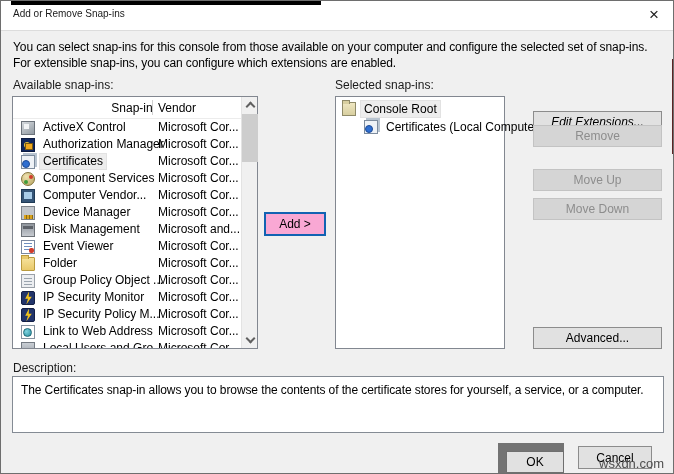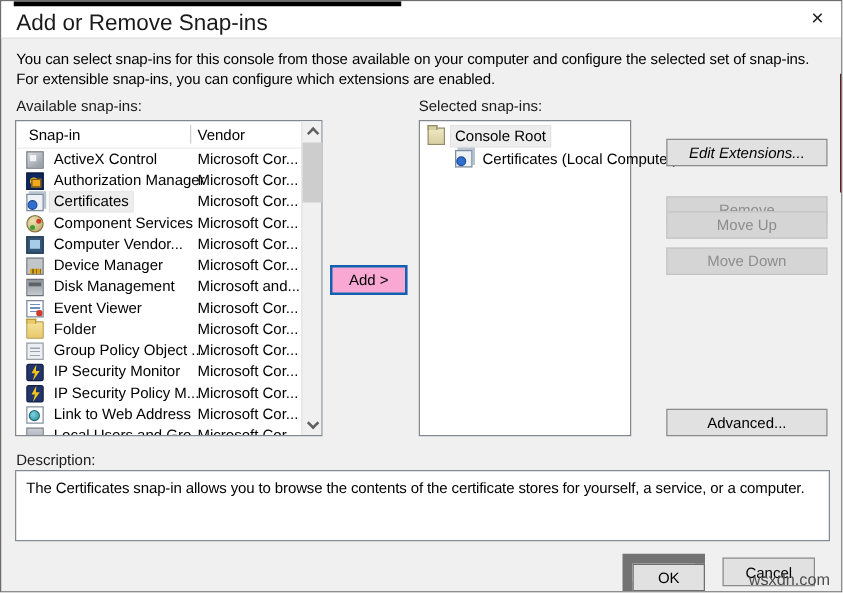--- a/index.html
+++ b/index.html
@@ -5,35 +5,35 @@
   html,body{margin:0;padding:0;background:#fff;}
   *{box-sizing:border-box;}
   #dialog{
     position:relative;width:674px;height:474px;overflow:hidden;
     background:#f0f0f0;border:1px solid #6e6e6e;
     font-family:"Liberation Sans","DejaVu Sans",sans-serif;
     font-size:12px;color:#000;
   }
   
   #titlebar{position:absolute;left:0;top:0;width:100%;height:30px;background:#fff;border-bottom:1px solid #dcdcdc;}
-  #titlebar .title{position:absolute;left:12px;top:7px;font-size:18px;color:#1a1a1a;}
+  #titlebar .title{position:absolute;left:12px;top:7px;font-size:10px;color:#1a1a1a;}
   #titlebar .close{position:absolute;right:8px;top:3px;width:22px;height:22px;text-align:center;line-height:22px;font-size:17px;color:#222;cursor:default;}
   .artifact-top{position:absolute;left:10px;top:0;width:310px;height:4px;background:#000;z-index:9;}
   .artifact-right{position:absolute;left:671px;top:58px;width:3px;height:95px;background:#5c2424;z-index:9;}
   
   #intro{position:absolute;left:12px;top:38px;width:652px;line-height:16px;letter-spacing:-0.1px;}
   
   .panel-label{position:absolute;font-size:12px;color:#1a1a1a;}
   #avail-label{left:12px;top:77px;}
   #sel-label{left:334px;top:77px;}
   #desc-label{left:12px;top:360px;}
   
   #availbox{position:absolute;left:11px;top:95px;width:246px;height:253px;background:#fff;border:1px solid #828790;}
   #avail-rows{position:absolute;left:0;top:0;right:16px;bottom:0;overflow:hidden;}
-  .lheader{position:relative;height:22px;line-height:22px;border-bottom:1px solid #ececec;}
+  .lheader{position:relative;height:22px;line-height:22px;border-bottom:1px solid #ececec;text-align:center;}
   .lheader .col1{padding-left:10px;}
   .lheader .col2{position:absolute;left:145px;top:0;}
   .lheader::before{content:"";position:absolute;left:139px;top:3px;bottom:3px;width:1px;background:#cfcfcf;}
   .row{position:relative;display:flex;align-items:center;height:17px;padding-left:8px;white-space:nowrap;}
   .rlabel{padding:0 3px;line-height:15px;}
   .rlabel.sel{background:#ededed;outline:1px solid #e2e2e2;}
   .rvendor{position:absolute;left:145px;top:1px;}
   
   #vscroll{position:absolute;top:0;right:0;bottom:0;width:16px;background:#f0f0f0;border-left:1px solid #e3e3e3;}
   .sbtn{position:absolute;left:0;width:16px;height:16px;}
@@ -45,21 +45,21 @@
   
   #selbox{position:absolute;left:334px;top:95px;width:170px;height:253px;background:#fff;border:1px solid #828790;padding-top:3px;}
   .trow{display:flex;align-items:center;height:18px;padding-left:6px;white-space:nowrap;}
   .trow.child{padding-left:28px;}
   .tlabel{padding:0 3px;line-height:16px;}
   .tlabel.sel{background:#ededed;outline:1px solid #e2e2e2;}
   
   .btn{position:absolute;width:129px;height:22px;background:#e1e1e1;border:1px solid #8c8c8c;font-family:inherit;font-size:12px;color:#000;text-align:center;line-height:20px;padding:0;}
   .btn.disabled{background:#d5d5d5;border-color:#c3c3c3;color:#8d8d8d;}
   #btn-edit{left:532px;top:110px;font-style:italic;}
-  #btn-remove{left:532px;top:124px;margin-top:32px;}
+  #btn-remove{left:532px;top:124px;}
   #btn-moveup{left:532px;top:168px;}
   #btn-movedown{left:532px;top:197px;}
   #btn-advanced{left:532px;top:326px;}
   #btn-add{position:absolute;left:263px;top:211px;width:62px;height:24px;background:#f9a8d4;border:2px solid #1262b2;font-family:inherit;font-size:12px;line-height:19px;text-align:center;padding:0;}
   
   #descbox{position:absolute;left:11px;top:375px;width:652px;height:57px;background:#fff;border:1px solid #848b94;padding:6px 8px;letter-spacing:-0.1px;}
   
   #ok-annotation{position:absolute;left:497px;top:442px;width:66px;height:30px;border:8px solid #737373;background:#f0f0f0;}
   #btn-ok{position:absolute;left:0;top:0;width:58px;height:22px;background:#e1e1e1;border:1px solid #6f6f6f;font-family:inherit;font-size:12px;padding:0;}
   #btn-cancel{position:absolute;left:577px;top:445px;width:74px;height:23px;background:#e1e1e1;border:1px solid #8c8c8c;font-family:inherit;font-size:12px;padding:0;}

